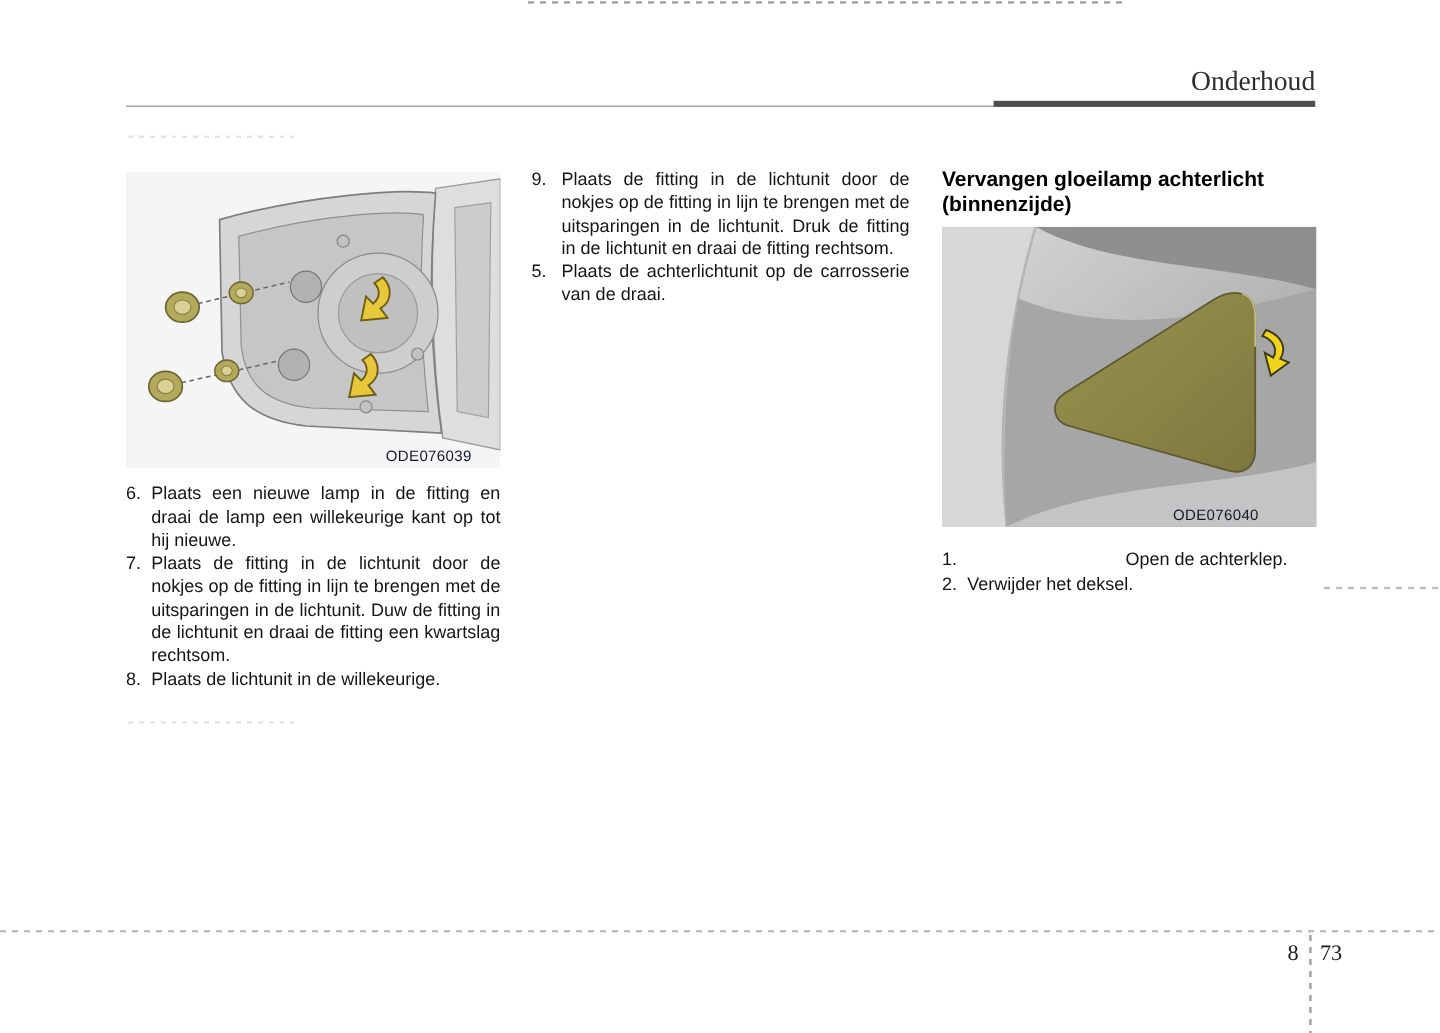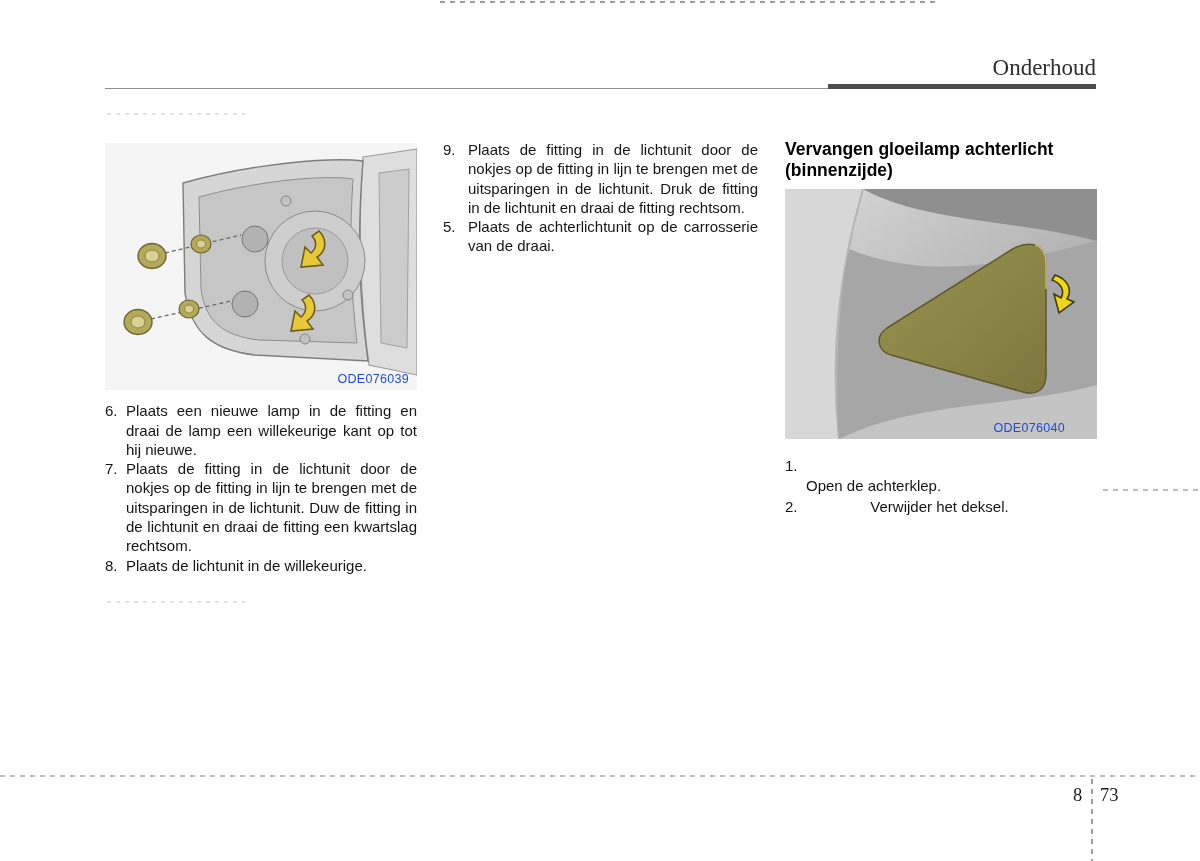--- a/index.html
+++ b/index.html
@@ -23,22 +23,22 @@
   .rule { position: absolute; top: 88px; left: 105px; width: 991px; border-top: 1.5px solid #8f8f8f; }
   .rule-thick { position: absolute; top: 84px; left: 828px; width: 268px; height: 5px; background: #4e4e4e; }
 
   .col { position: absolute; font-size: 15px; line-height: 19.3px; }
   .col-left  { left: 105px; top: 143px; width: 312px; }
   .col-mid   { left: 443px; top: 140px; width: 315px; }
   .col-right { left: 785px; top: 139px; width: 288px; }
 
   figure { margin: 0; position: relative; }
   .fig-caption {
-    position: absolute; right: 8px; bottom: 5px;
-    font-size: 12.5px; letter-spacing: .3px; color: #1d4ed8; margin-top: 12px;
+    position: absolute; right: 24px; bottom: 5px;
+    font-size: 12.5px; letter-spacing: .3px; color: #0f172a; margin-top: 12px;
   }
 
   .list { margin-top: 7px; }
   .li { display: flex; }
   .num { flex: 0 0 auto; min-width: 19px; padding-right: 2px; }
   .col-mid .num { min-width: 23px; }
   .txt { flex: 1 1 auto; text-align: justify; }
 
   .section-heading {
     font-size: 17.5px; font-weight: 700; line-height: 21px;
@@ -169,23 +169,23 @@
       <g transform="translate(262,84)">
         <path d="M8 2 C20 6 26 16 20 26 L27 29 L12 40 L7 21 L14 25 C18 18 14 10 5 7 Z" fill="#f1d51c" stroke="#3f3c10" stroke-width="1.6"></path>
       </g>
     </svg>
     <figcaption class="fig-caption">ODE076040</figcaption>
   </figure>
 
   <div class="list">
     <div class="li">
       <span class="num">1.</span>
-      <span class="txt" style="text-align:left;margin-top:20px;">Open de achterklep.</span>
+      <span class="txt" style="text-align:right;">Open de achterklep.</span>
     </div>
     <div class="li">
       <span class="num">2.</span>
-      <span class="txt" style="text-align:center;">Verwijder het deksel.</span>
+      <span class="txt" style="text-align:left;">Verwijder het deksel.</span>
     </div>
   </div>
 </div>
 
 <div class="page-num" style="top:785px; left:1073px;">8</div>
 <div class="page-num" style="top:785px; left:1100px;">73</div>
 
 </body></html>

